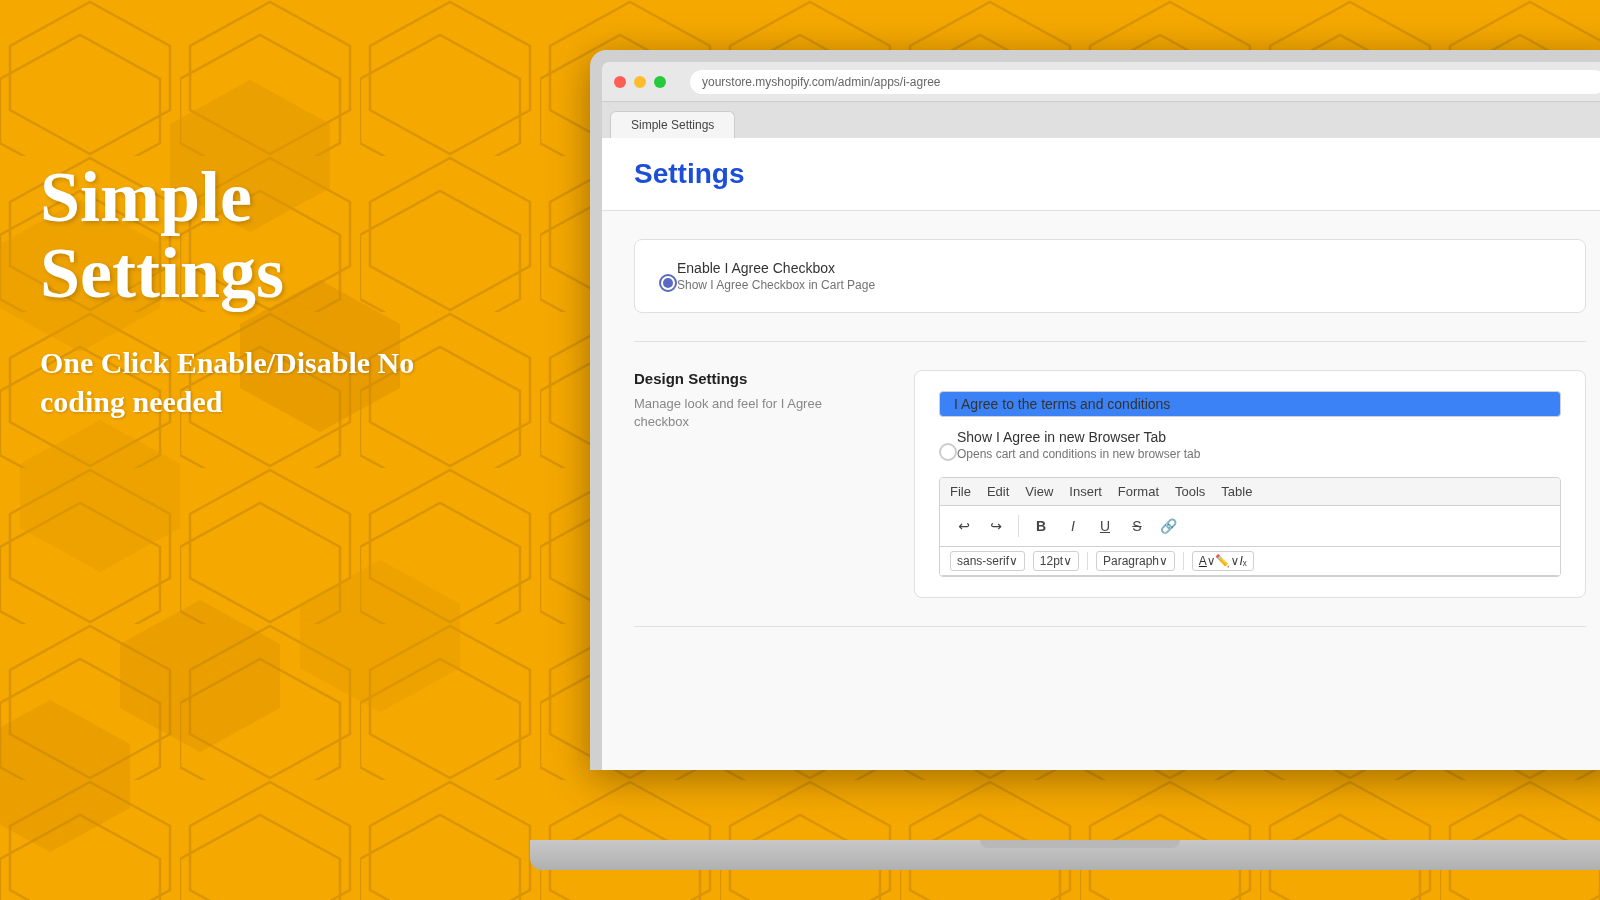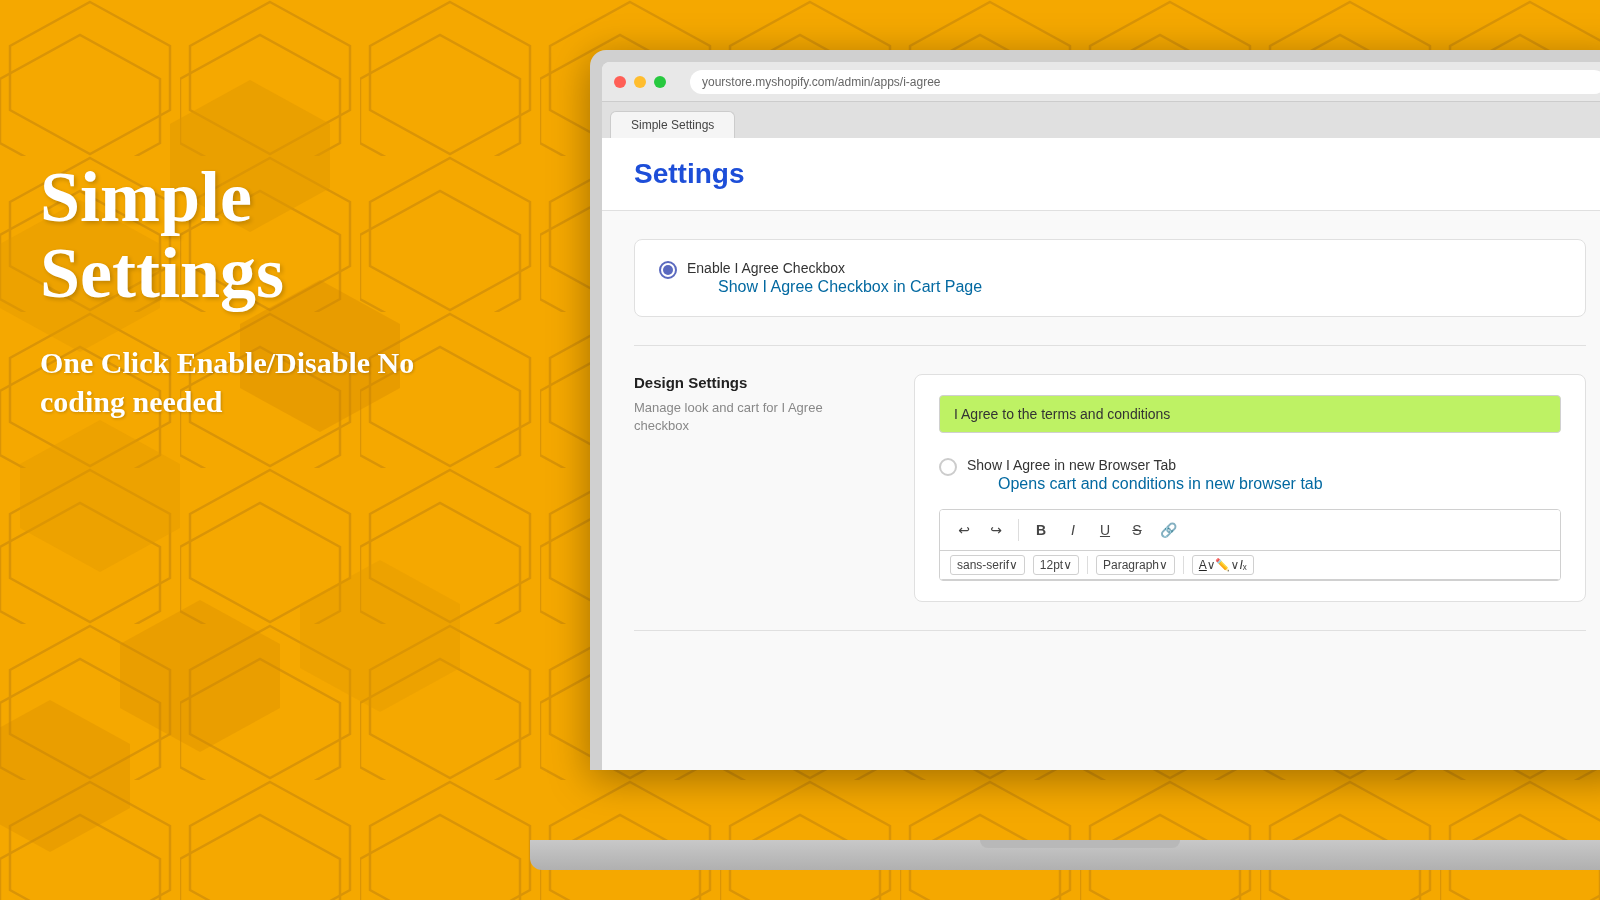--- a/index.html
+++ b/index.html
@@ -185,23 +185,22 @@
       flex: 1;
       background: white;
       border: 1px solid #e0e0e0;
       border-radius: 8px;
       padding: 20px 24px;
     }
 
     
     .radio-option {
       display: flex;
-      align-items: flex-start;
+      align-items: flex-end;
       margin-bottom: 16px;
-      gap: 10px;
     }
 
     .radio-option:last-child { margin-bottom: 0; }
 
     .radio-circle {
       width: 18px;
       height: 18px;
       border-radius: 50%;
       border: 2px solid #ccc;
       margin-top: 1px;
@@ -225,43 +224,42 @@
       background: #5b6abf;
     }
 
     .radio-text .label {
       font-size: 14px;
       font-weight: 500;
       color: #333;
     }
 
     .radio-text .sublabel {
-      font-size: 16px;
-      color: #0369a1;
+      font-size: 12px;
+      color: #737373;
       margin-top: 2px;
-      margin-left: 31px;
     }
 
     
     .field-label {
       font-size: 13px;
       font-weight: 500;
       color: #555;
       margin-bottom: 8px;
     }
 
     .text-input {
       width: 100%;
       border: 1px solid #d0d0d0;
       border-radius: 4px;
-      padding: 10px 14px;
+      padding: 4px 14px;
       font-size: 14px;
       color: #333;
-      background: #bef264;
-      margin-bottom: 24px;
+      background: #3b82f6;
+      margin-bottom: 12px;
     }
 
     
     .editor-container {
       border: 1px solid #d0d0d0;
       border-radius: 4px;
       overflow: hidden;
       margin-top: 8px;
     }
 
@@ -434,38 +432,47 @@
                   <div class="sublabel">Show I Agree Checkbox in Cart Page</div>
                 </div>
               </div>
 
             </div>
           </div>
 
           <div class="settings-section">
             <div class="section-left">
               <div class="section-title">Design Settings</div>
-              <div class="section-desc">Manage look and cart for I Agree checkbox</div>
+              <div class="section-desc">Manage look and feel for I Agree checkbox</div>
             </div>
             <div class="section-right">
 
               <div class="text-input">
                 <span>I Agree to the terms and conditions</span>
               </div>
 
               <div class="radio-option">
                 <div class="radio-circle"></div>
                 <div class="radio-text">
                   <div class="label">Show I Agree in new Browser Tab</div>
                   <div class="sublabel">Opens cart and conditions in new browser tab</div>
                 </div>
               </div>
 
 
               <div class="editor-container">
+                <div class="editor-menubar">
+                  <span>File</span>
+                  <span>Edit</span>
+                  <span>View</span>
+                  <span>Insert</span>
+                  <span>Format</span>
+                  <span>Tools</span>
+                  <span>Table</span>
+                </div>
                 <div class="editor-toolbar">
                   <button class="toolbar-btn">↩</button>
                   <button class="toolbar-btn">↪</button>
                   <div class="toolbar-divider"></div>
                   <button class="toolbar-btn" style="font-weight:bold">B</button>
                   <button class="toolbar-btn" style="font-style:italic">I</button>
                   <button class="toolbar-btn" style="text-decoration:underline">U</button>
                   <button class="toolbar-btn" style="text-decoration:line-through">S</button>
                   <button class="toolbar-btn">🔗</button>
                 </div>

